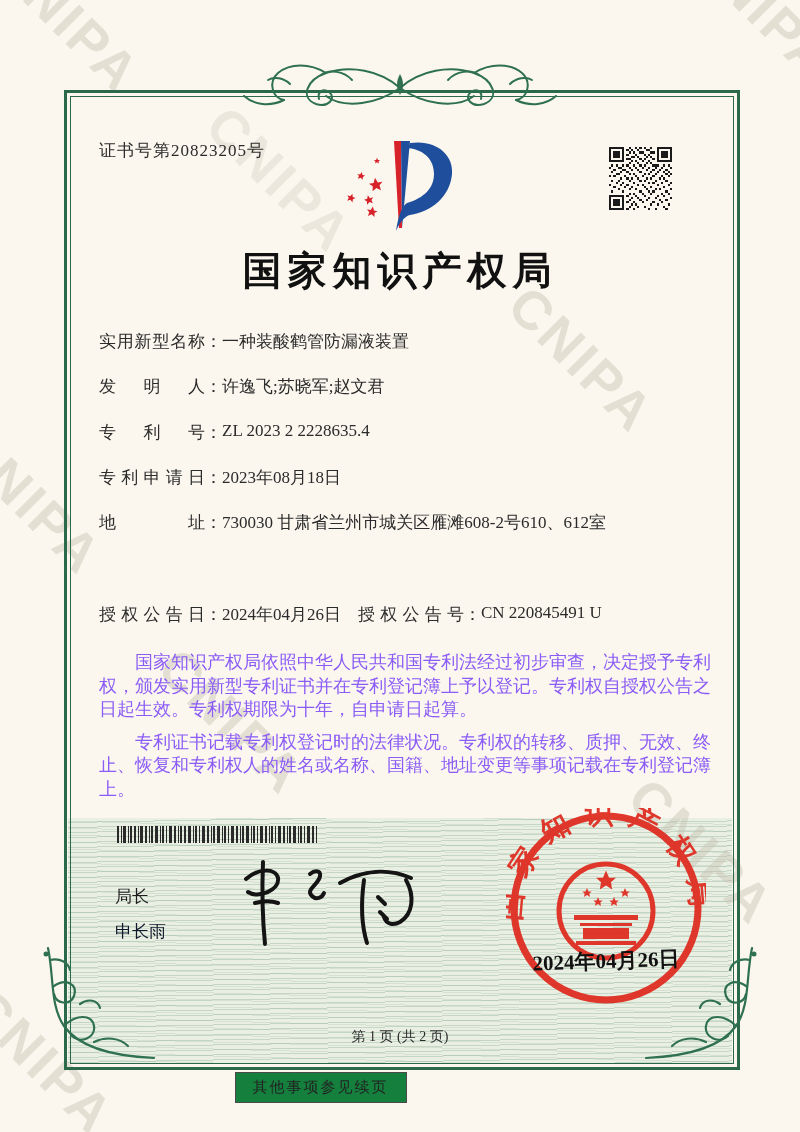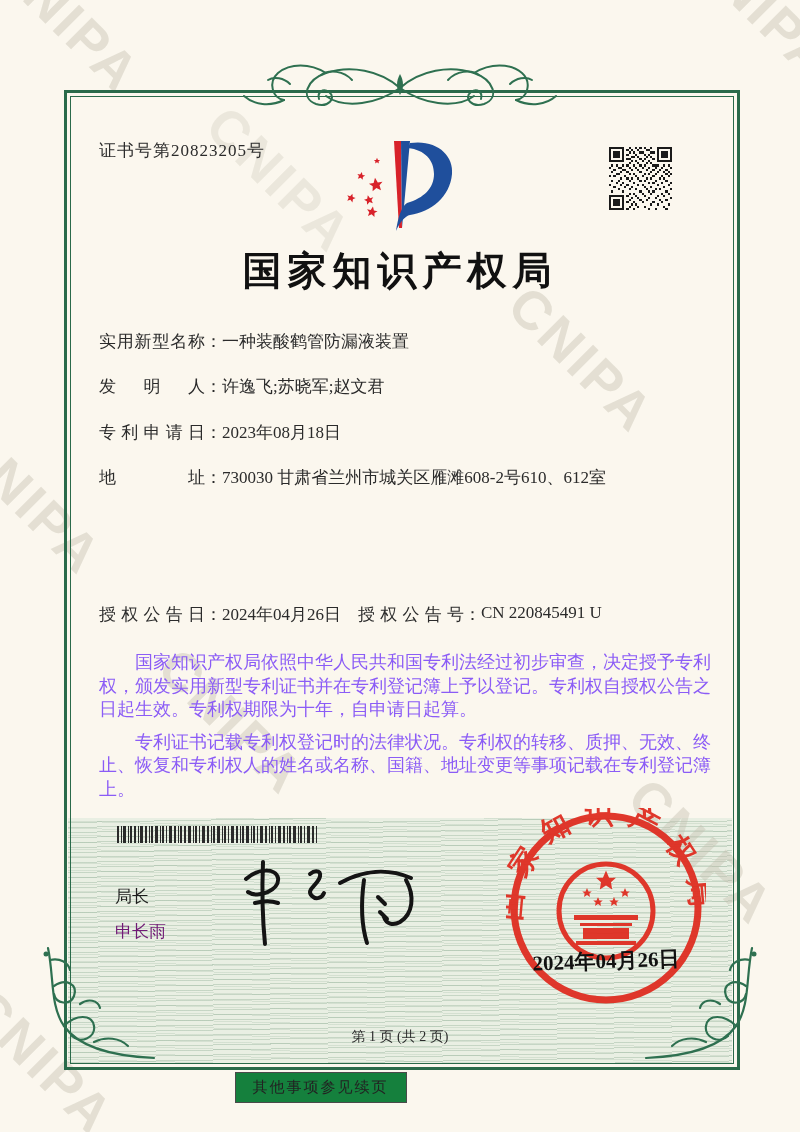--- a/index.html
+++ b/index.html
@@ -62,21 +62,21 @@
   .f-value{display:inline-block;vertical-align:top;color:#2b2b2b;}
   .grant-row{position:absolute;left:99px;top:603px;width:620px;font-size:17px;white-space:nowrap;}
   .grant-col2{position:absolute;left:259px;top:0;text-decoration:underline;}
   .paras{
     position:absolute;left:99px;top:651px;width:617px;
     font-size:18px;line-height:23.5px;color:#8b5cf6;
   }
   .paras p{margin:0 0 9px 0;text-indent:2em;}
   .barcode{position:absolute;left:115px;top:826px;}
   .signer-title{position:absolute;left:115px;top:885px;font-family:"Liberation Sans","DejaVu Sans",sans-serif;font-size:17px;color:#1c1c1c;text-align:center;}
-  .signer-name{position:absolute;left:115px;top:920px;font-family:"Liberation Sans","DejaVu Sans",sans-serif;font-size:17px;color:#701a75;}
+  .signer-name{position:absolute;left:115px;top:920px;font-family:"Liberation Sans","DejaVu Sans",sans-serif;font-size:17px;color:#0f172a;}
   .signature{position:absolute;left:228px;top:852px;}
   .seal{position:absolute;left:506px;top:808px;}
   .page-info{position:absolute;left:0;top:1028px;width:800px;text-align:center;font-size:14px;color:#2b2b2b;}
   .footer-note{
     position:absolute;left:50%;top:1072px;transform:translateX(-50%);
     border:1px solid #4a4a4a;background:#15803d;
     padding:5px 17px;font-size:15px;letter-spacing:2px;color:#222;white-space:nowrap;
   }
 </style>
 </head>
@@ -207,20 +207,23 @@
     </svg>
 
     <div class="title">国家知识产权局</div>
 
     <div class="fields">
       <div class="field-row">
         <span class="f-label">实用新型名称</span><span class="f-colon">：</span><span class="f-value">一种装酸鹤管防漏液装置</span>
       </div>
       <div class="field-row">
         <span class="f-label">发 明 人</span><span class="f-colon">：</span><span class="f-value">许逸飞;苏晓军;赵文君</span>
+      </div>
+      <div class="field-row">
+        <span class="f-label">专 利 号</span><span class="f-colon">：</span><span class="f-value">ZL 2023 2 2228635.4</span>
       </div>
       <div class="field-row">
         <span class="f-label">专利申请日</span><span class="f-colon">：</span><span class="f-value">2023年08月18日</span>
       </div>
       <div class="field-row">
         <span class="f-label">地 址</span><span class="f-colon">：</span><span class="f-value">730030 甘肃省兰州市城关区雁滩608-2号610、612室</span>
       </div>
     </div>
 
     <div class="grant-row">

